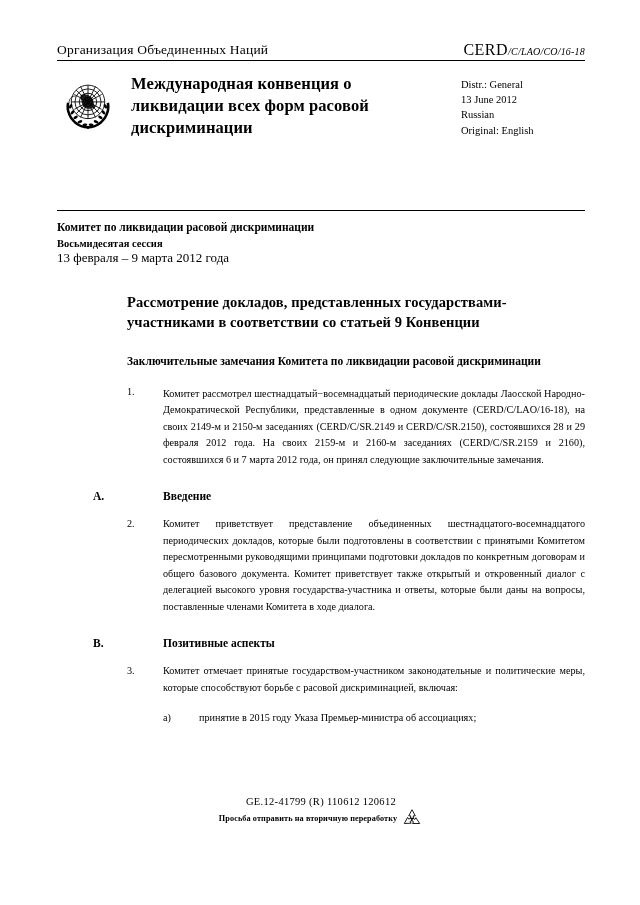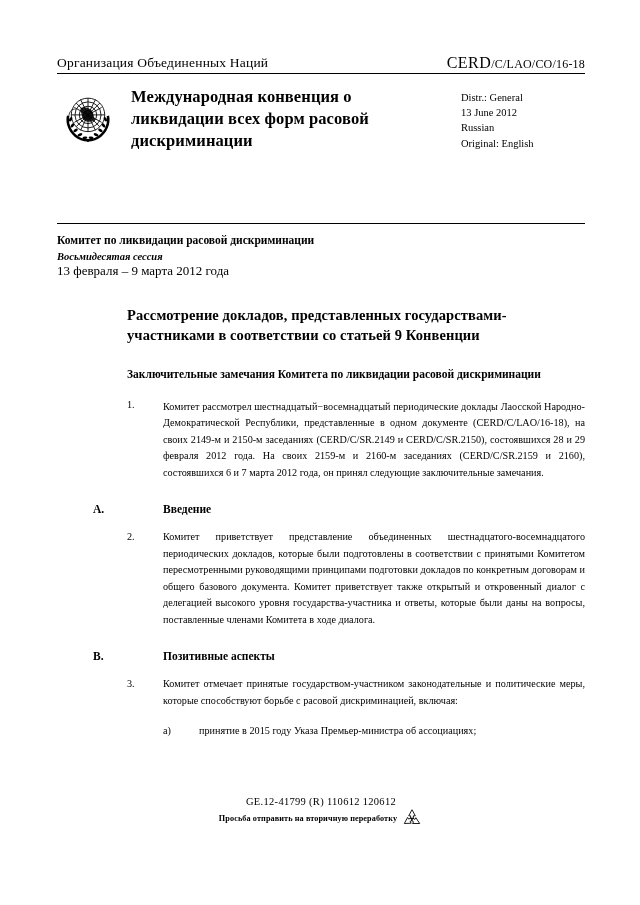--- a/index.html
+++ b/index.html
@@ -25,41 +25,42 @@
     top: 0;
     width: 528px;
     height: 905px;
   }
 
   
   .masthead-top {
     display: flex;
     align-items: flex-end;
     justify-content: space-between;
-    padding-top: 55px;
+    padding-top: 42px;
     padding-bottom: 2px;
     border-bottom: 1.2px solid #000;
   }
   .org-name {
     font-size: 13.5px;
     letter-spacing: 0.2px;
     line-height: 1.1;
   }
   .symbol {
     text-align: right;
     line-height: 1;
     white-space: nowrap;
   }
   .symbol .sym-main {
     font-size: 16px;
     letter-spacing: 0.5px;
   }
   .symbol .sym-sub {
-    font-size: 12px;
+    font-size: 10px;
     letter-spacing: 0.2px;
+    font-style: italic;
   }
 
   .masthead-body {
     display: flex;
     align-items: flex-start;
     padding-top: 10px;
   }
   .emblem-cell {
     width: 74px;
     flex: 0 0 74px;
@@ -98,21 +99,20 @@
   .committee-name {
     font-weight: bold;
     font-size: 11.5px;
     line-height: 1.35;
     max-width: 260px;
   }
   .session {
     font-weight: bold;
     font-size: 10.5px;
     padding-top: 2px;
-    font-style: italic;
   }
   .session-dates {
     font-size: 13px;
     padding-top: 1px;
   }
 
   
   .content {
     padding-left: 70px;
     padding-top: 26px;

